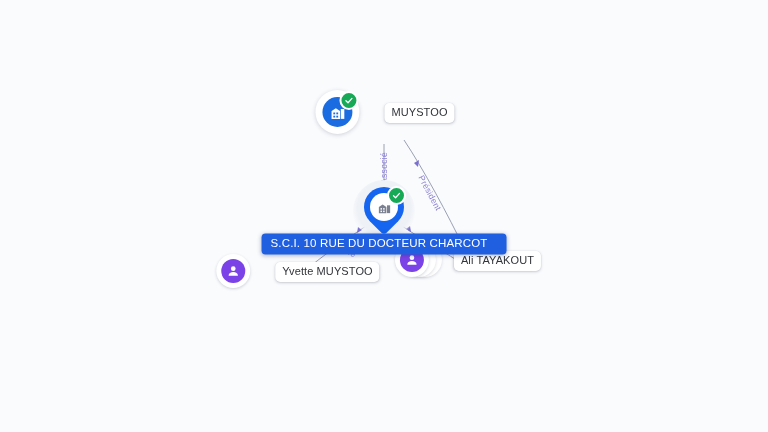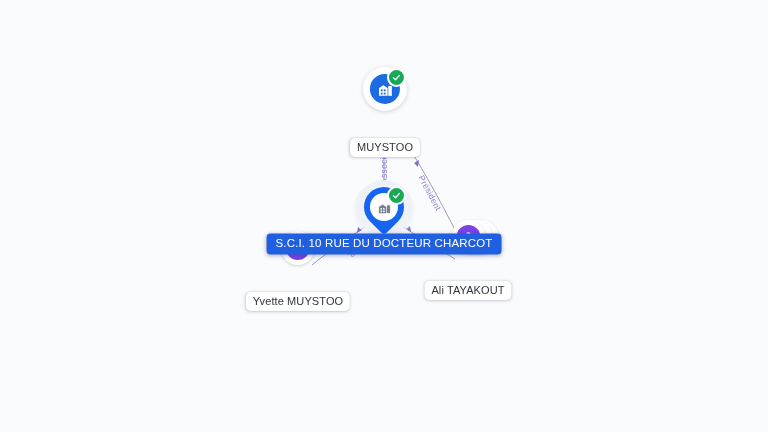--- a/index.html
+++ b/index.html
@@ -28,21 +28,20 @@
     width: 768px;
     height: 432px;
     pointer-events: none;
   }
 
   
   .node {
     position: absolute;
     transform: translate(-50%, -50%);
     display: flex;
-    flex-direction: column;
     align-items: center;
     gap: 25px;
   }
 
   .node-chip {
     margin-top: 2px;
     background: #ffffff;
     border-radius: 5px;
     padding: 3px 7px 4px 7px;
     font-size: 11px;
@@ -171,21 +170,21 @@
 
   
   #focus-label-bar {
     position: absolute;
     transform: translate(-50%, -50%);
     background: #1f5fe0;
     color: #ffffff;
     font-size: 11.5px;
     letter-spacing: 0.15px;
     white-space: nowrap;
-    padding: 4px 9px 5px 9px;
+    padding: 4px 19px 5px 9px;
     border-radius: 4px;
     box-shadow: 0 1px 4px rgba(20,40,100,0.30);
     z-index: 40;
     line-height: 1.05;
   }
 
   
   .edge-label {
     position: absolute;
     font-size: 8.5px;

